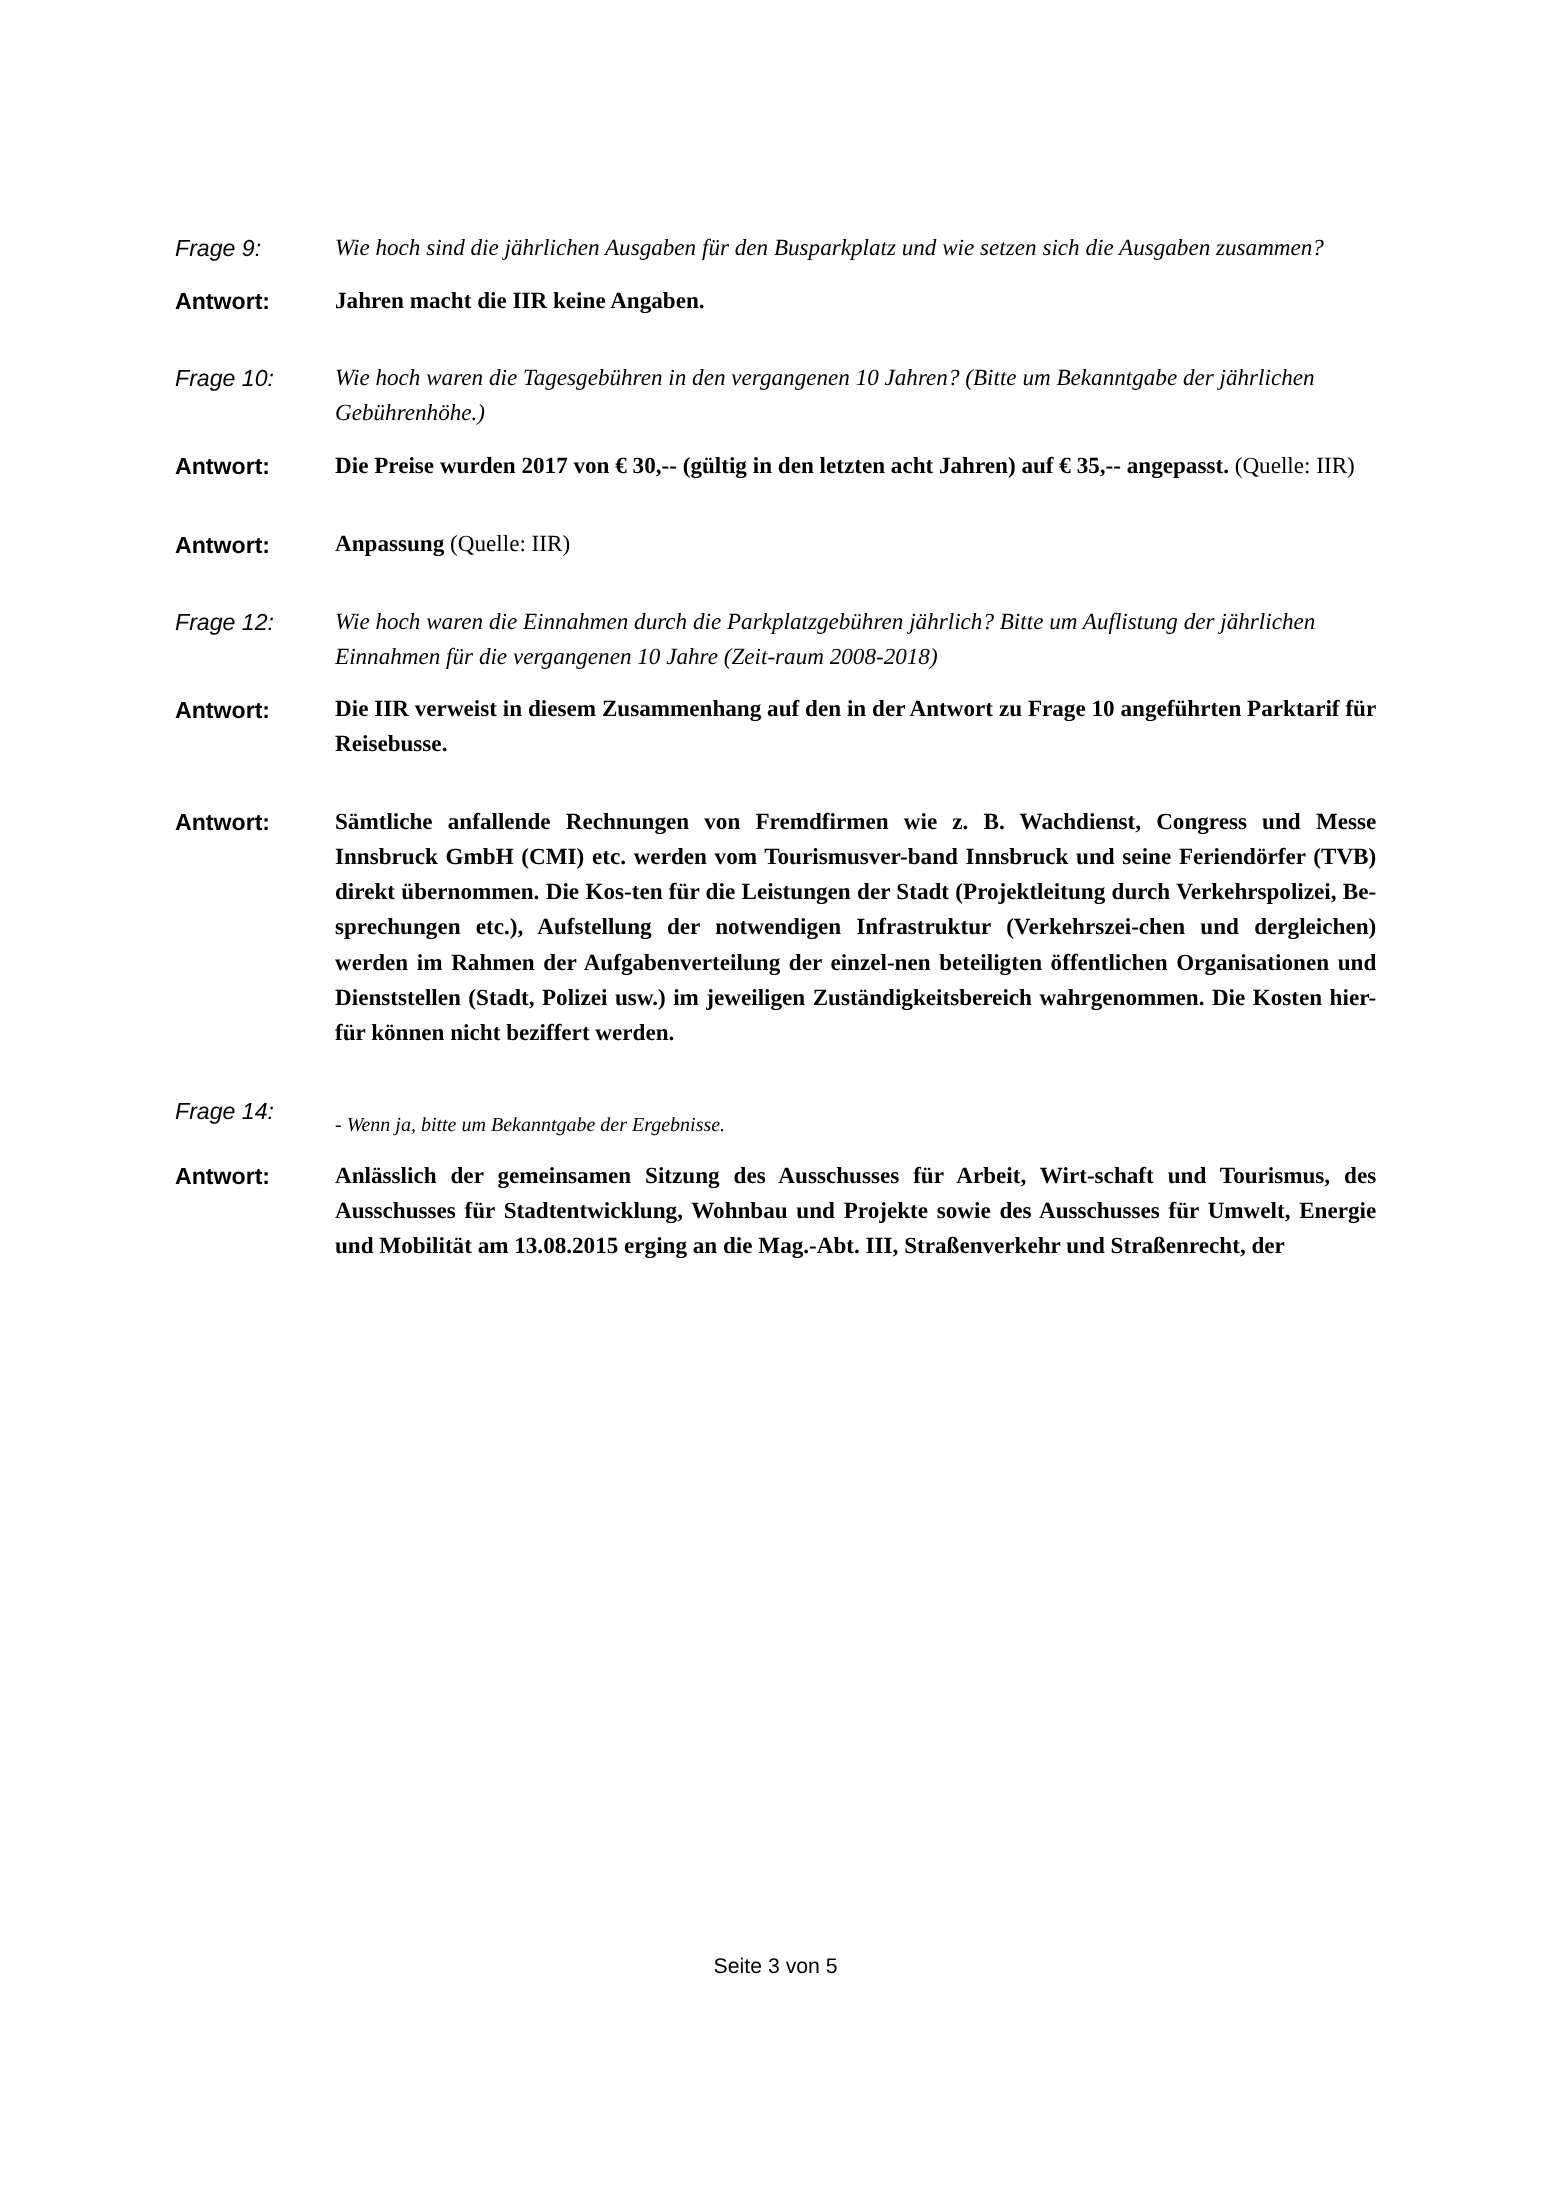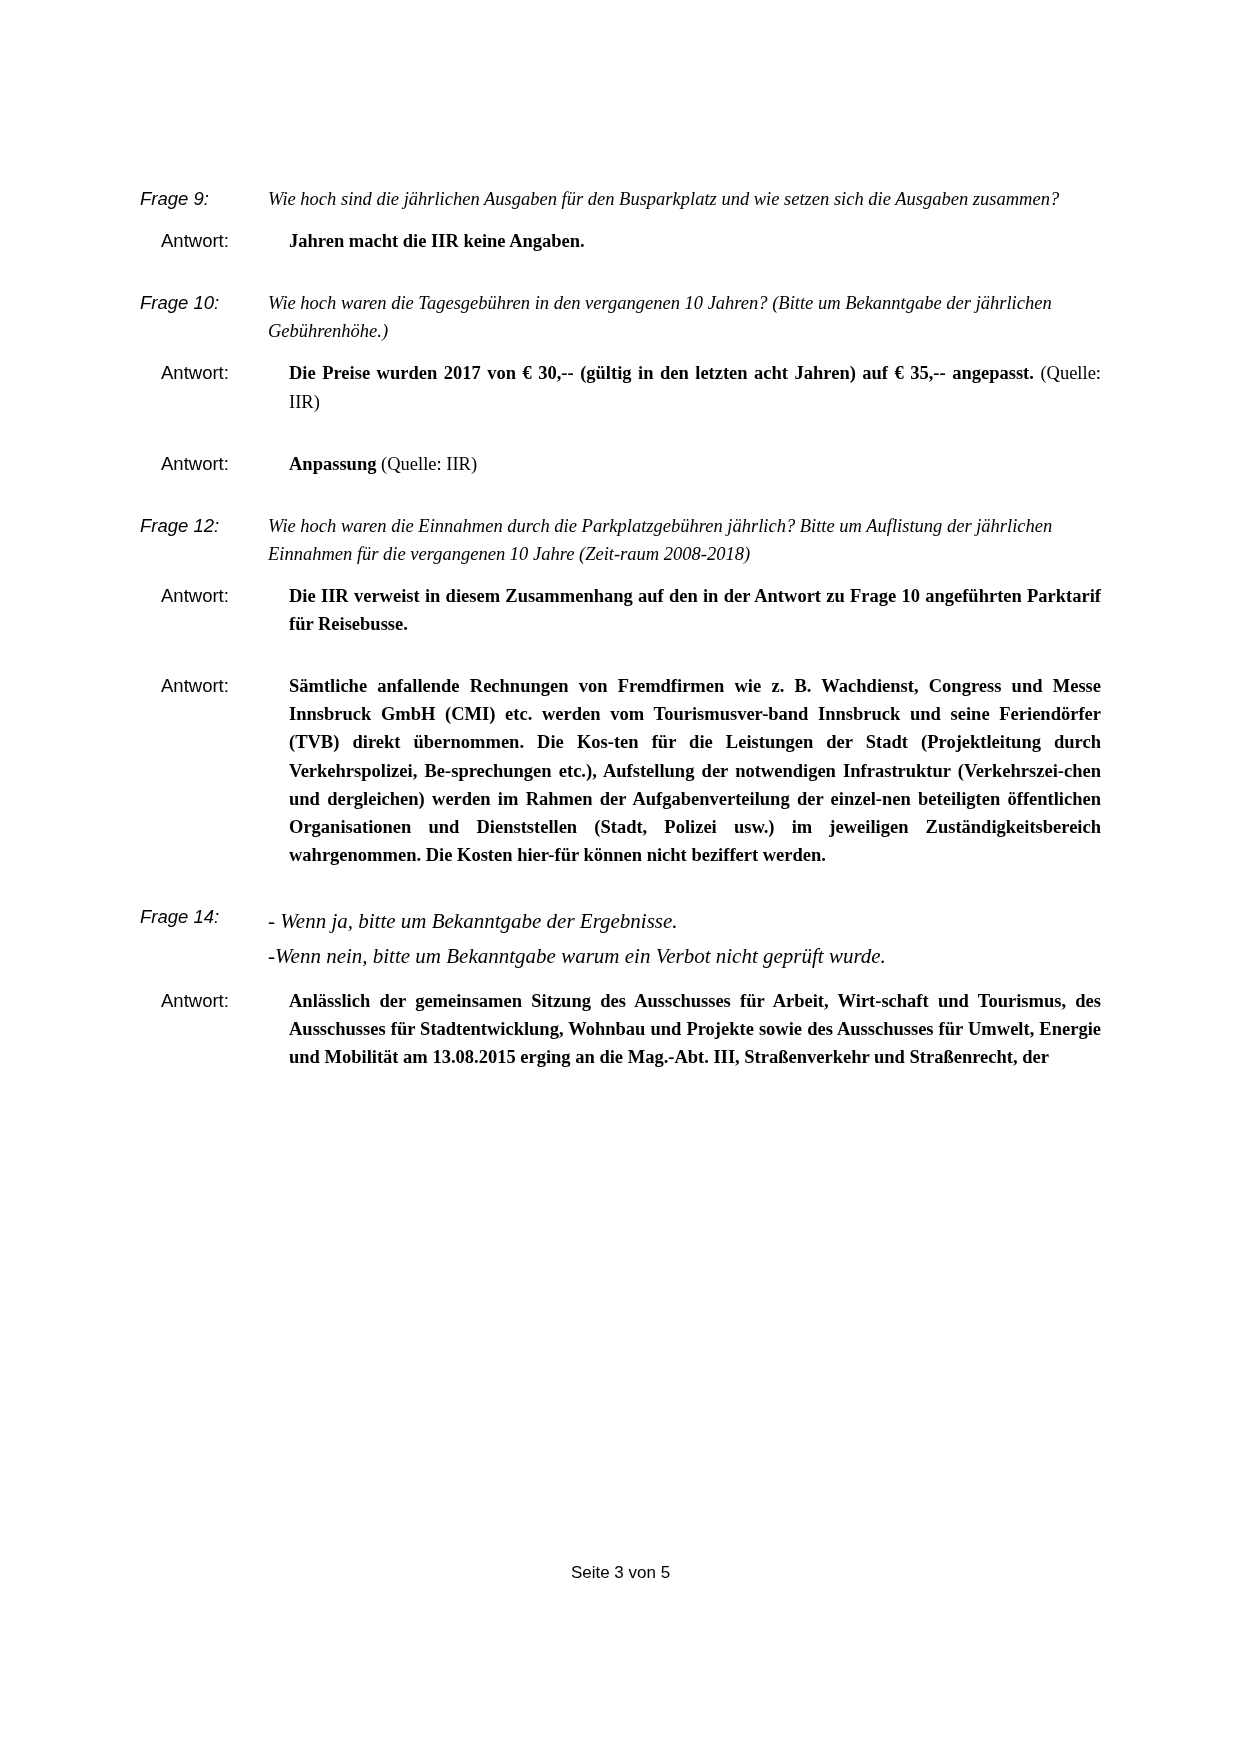--- a/index.html
+++ b/index.html
@@ -32,45 +32,44 @@
     flex: 0 0 128px;
     font-size: 18.5px;
     line-height: 1.52;
     padding-top: 0;
   }
   .label.question {
     font-style: italic;
     font-weight: normal;
   }
   .label.answer {
-    font-weight: normal;
-    margin-left: 21px;
+    font-weight: bold;
   }
   .content {
     flex: 1 1 auto;
     font-size: 18.5px;
     line-height: 1.52;
     max-width: 833px;
     font-family: Liberation Serif, serif;
   }
   .content.question {
     font-style: italic;
   }
   .content.answer {
     font-weight: bold;
     text-align: justify;
   }
   .content.answer .normal {
     font-weight: normal;
   }
   .sub-line {
     font-style: italic;
-    font-size: 21px;
+    font-size: 16px;
     line-height: 1.52;
-    margin-top: 3px;
+    margin-top: 14px;
   }
   .answer-row {
     margin-top: 14px;
   }
   .footer {
     position: absolute;
     left: 0;
     right: 0;
     bottom: 104px;
     text-align: center;
@@ -127,21 +126,20 @@
       <div class="label answer">Antwort:</div>
       <div class="content answer"><span>Sämtliche anfallende Rechnungen von Fremdfirmen wie z. B. Wachdienst, Congress und Messe Innsbruck GmbH (CMI) etc. werden vom Tourismusver-band Innsbruck und seine Feriendörfer (TVB) direkt übernommen. Die Kos-ten für die Leistungen der Stadt (Projektleitung durch Verkehrspolizei, Be-sprechungen etc.), Aufstellung der notwendigen Infrastruktur (Verkehrszei-chen und dergleichen) werden im Rahmen der Aufgabenverteilung der einzel-nen beteiligten öffentlichen Organisationen und Dienststellen (Stadt, Polizei usw.) im jeweiligen Zuständigkeitsbereich wahrgenommen. Die Kosten hier-für können nicht beziffert werden.</span><span class="normal"></span></div>
     </div>
   </div>
 
   <div class="qa-block">
     <div class="row">
       <div class="label question">Frage 14:</div>
       <div class="content question">
         <div class="sub-line">- Wenn ja, bitte um Bekanntgabe der Ergebnisse.</div>
-        <div class="sub-line">-Wenn nein, bitte um Bekanntgabe warum ein Verbot nicht geprüft wurde.</div>
       </div>
     </div>
     <div class="row answer-row">
       <div class="label answer">Antwort:</div>
       <div class="content answer"><span>Anlässlich der gemeinsamen Sitzung des Ausschusses für Arbeit, Wirt-schaft und Tourismus, des Ausschusses für Stadtentwicklung, Wohnbau und Projekte sowie des Ausschusses für Umwelt, Energie und Mobilität am 13.08.2015 erging an die Mag.-Abt. III, Straßenverkehr und Straßenrecht, der</span><span class="normal"></span></div>
     </div>
   </div>
 
   <div class="footer">Seite 3 von 5</div>
 

